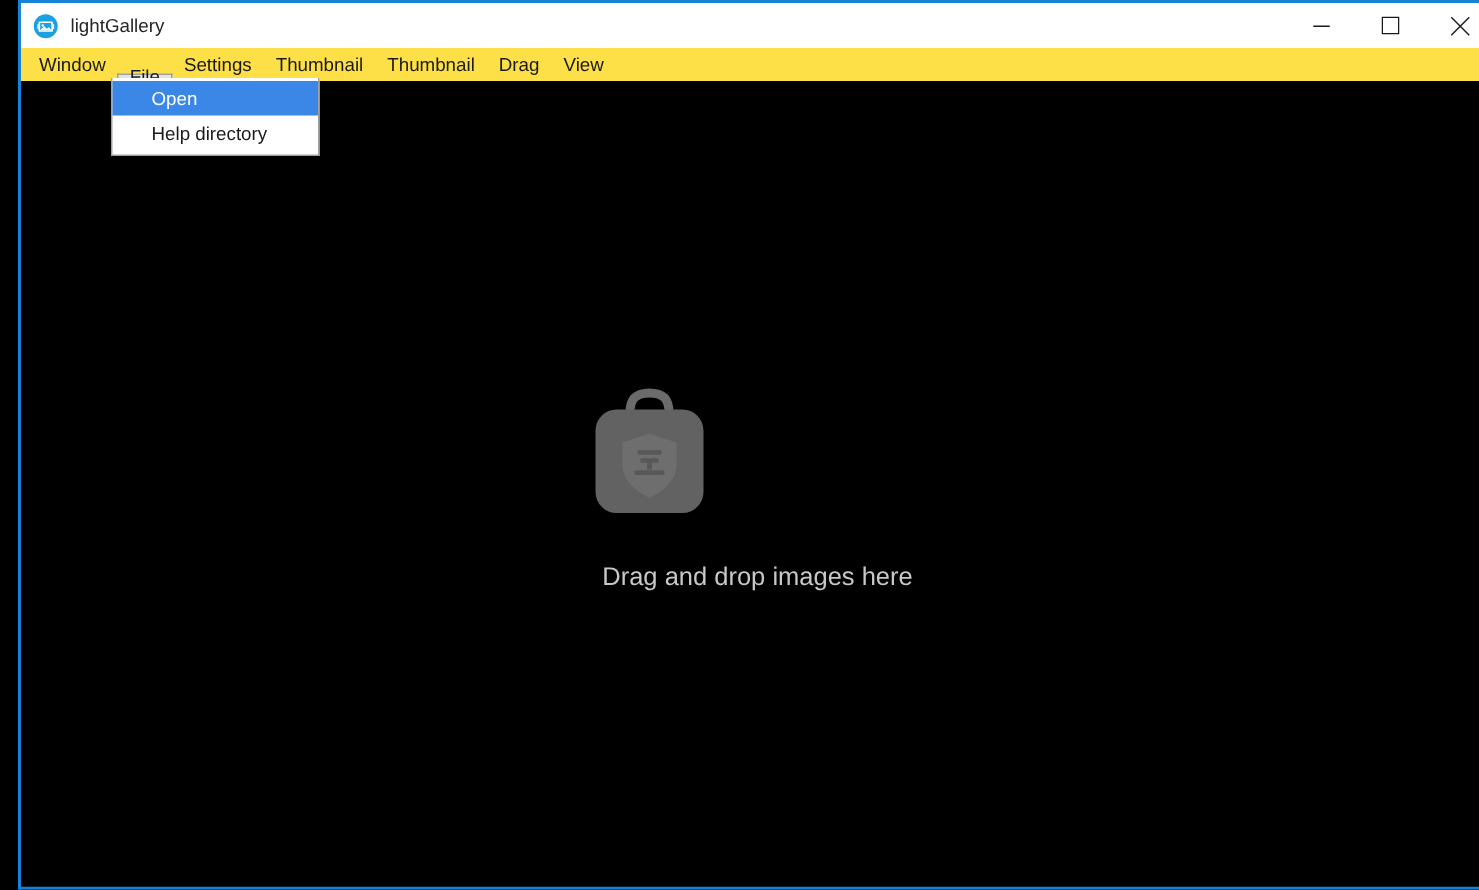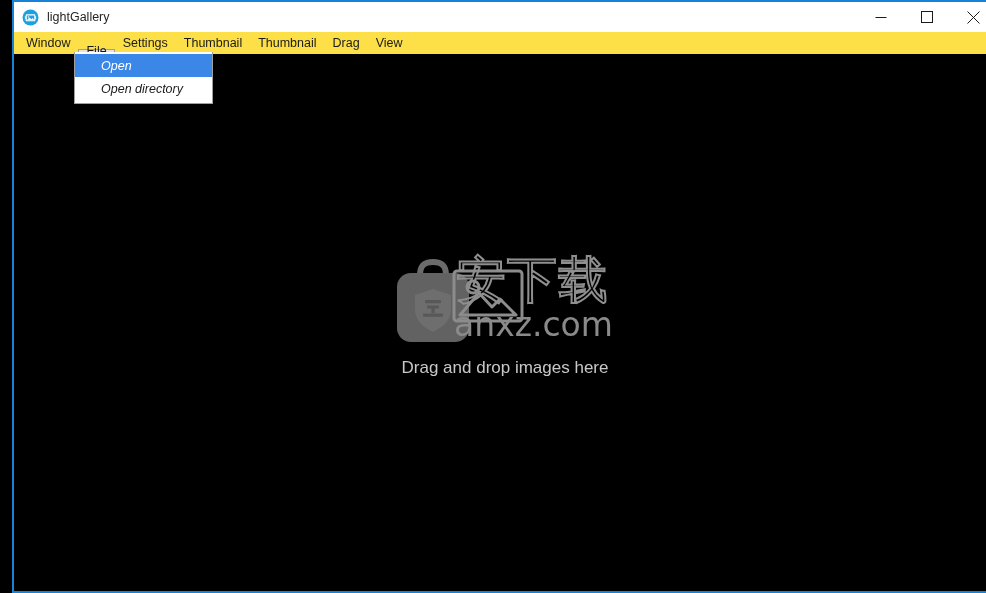--- a/index.html
+++ b/index.html
@@ -110,21 +110,20 @@
     position: absolute;
     left: 60px;
     top: 52px;
     width: 139px;
     background: #ffffff;
     border: 1px solid #a0a0a0;
     border-top: none;
     box-sizing: border-box;
     padding: 2px 0 3px 0;
     z-index: 30;
-    font-style: italic;
   }
   .dropdown-item {
     height: 23px;
     display: flex;
     align-items: center;
     padding-left: 26px;
     font-size: 12.5px;
     color: #1a1a1a;
     white-space: nowrap;
     box-sizing: border-box;
@@ -188,21 +187,21 @@
     position: absolute;
     left: 2px;
     top: 56px;
     font-family: "DejaVu Sans", sans-serif;
     font-size: 33px;
     line-height: 36px;
     color: #8a8a8a;
     white-space: nowrap;
   }
   .drop-label {
-    margin-top: 9px;
+    margin-top: 26px;
     font-size: 17px;
     color: #c8c8c8;
     white-space: nowrap;
   }
 </style>
 </head>
 <body>
 
 <div class="window">
 
@@ -244,49 +243,40 @@
     <div class="menu-item active">File</div>
     <div class="menu-item">Settings</div>
     <div class="menu-item">Thumbnail</div>
     <div class="menu-item">Thumbnail</div>
     <div class="menu-item">Drag</div>
     <div class="menu-item">View</div>
   </div>
 
   <div class="dropdown">
     <div class="dropdown-item selected">Open</div>
-    <div class="dropdown-item">Open directory</div>
+    <div class="dropdown-item">Help directory</div>
   </div>
 
   <div class="content">
     <div class="empty-state">
 
       <div class="artwork">
 
         <svg class="bag-icon" width="78" height="92" viewBox="0 0 78 92">
           <path d="M26 22 C26 13, 30 9, 39 9 C48 9, 52 13, 52 22" fill="none" stroke="#6b6b6b" stroke-width="6" stroke-linecap="round"></path>
           <rect x="3" y="20" width="72" height="69" rx="14" fill="#626262"></rect>
           <path d="M39 36 L57 42 L57 57 C57 67, 49 74, 39 79 C29 74, 21 67, 21 57 L21 42 Z" fill="#6e6e6e"></path>
           <g fill="#585858">
             <rect x="31" y="47" width="16" height="3.2" rx="1"></rect>
             <path d="M33 52.5 h12 v3 h-12 z"></path>
             <rect x="37.4" y="55" width="3.2" height="5"></rect>
             <rect x="29" y="60.5" width="20" height="3.2" rx="1"></rect>
           </g>
         </svg>
 
-        <div class="watermark">
-          <svg class="wm-photo" width="72" height="56" viewBox="0 0 72 56">
-            <rect x="2" y="4" width="68" height="50" rx="3" fill="none" stroke="#8c8c8c" stroke-width="3"></rect>
-            <circle cx="21" cy="20" r="6" fill="none" stroke="#8c8c8c" stroke-width="3"></circle>
-            <path d="M8 48 L27 26 L40 40 L48 32 L64 48 Z" fill="none" stroke="#8c8c8c" stroke-width="3" stroke-linejoin="round"></path>
-          </svg>
-          <div class="wm-cn">安下载</div>
-          <div class="wm-url">anxz.com</div>
-        </div>
 
       </div>
 
       <div class="drop-label">Drag and drop images here</div>
     </div>
   </div>
 
 </div>
 
 </body></html>

